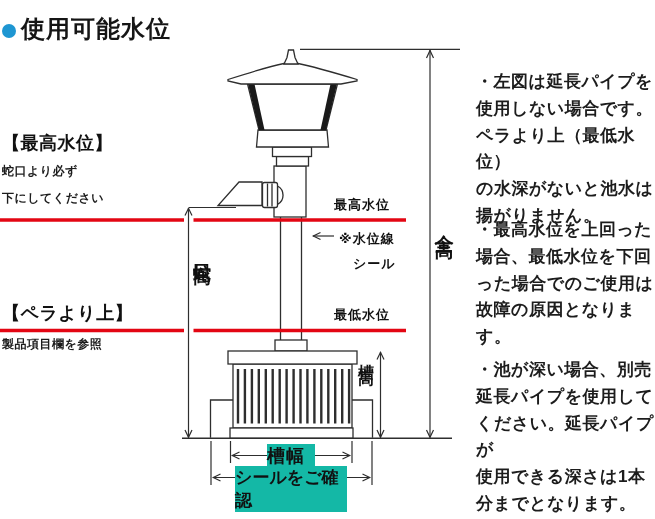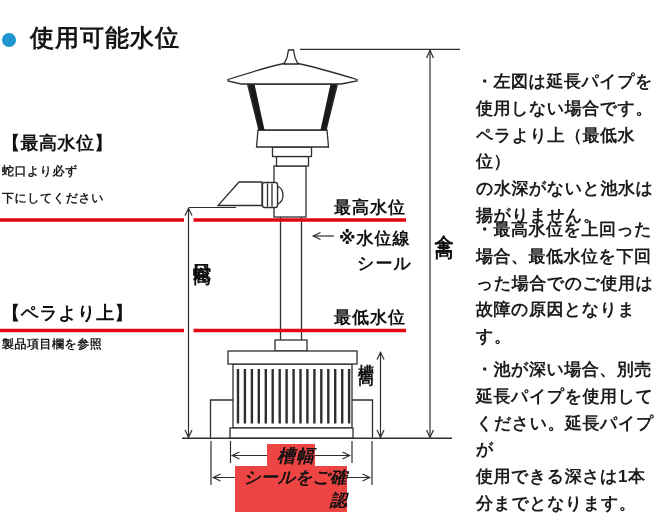--- a/index.html
+++ b/index.html
@@ -6,48 +6,48 @@
   .page{
     position:relative;width:655px;height:519px;background:#ffffff;overflow:hidden;
     font-family:"Liberation Sans","DejaVu Sans",sans-serif;color:#1c1c1c;
   }
   .abs{position:absolute;}
   .diagram-svg{position:absolute;left:0;top:0;width:655px;height:519px;}
 
   
   .title-row{left:2px;top:13px;display:flex;align-items:center;gap:5px;}
   .bullet-dot{width:14px;height:14px;border-radius:50%;background:#1e96d2;display:inline-block;margin-top:4px;}
-  .page-title{font-size:24px;font-weight:800;letter-spacing:1px;color:#151515;margin:9px;}
+  .page-title{font-size:24px;font-weight:800;letter-spacing:1px;color:#151515;margin:0;}
   .page-subtitle{left:10px;top:48px;font-size:19px;font-weight:700;letter-spacing:0.5px;color:#151515;}
 
   
   .lc{left:2px;white-space:pre-line;}
   .lc-heading{font-size:18px;font-weight:800;color:#111;letter-spacing:0.5px;}
   .lc-note{font-size:12px;font-weight:600;color:#1c1c1c;letter-spacing:0.5px;}
   .lc-max-heading{top:131px;}
   .lc-max-note{top:158px;line-height:26.5px;}
   .lc-seal-note{top:223px;line-height:23px;}
   .lc-min-heading{top:301px;}
   .lc-min-note{top:336px;}
 
   
   .rc-para{left:476px;width:179px;font-size:17px;font-weight:600;line-height:26.8px;
     letter-spacing:0.5px;white-space:pre-line;color:#1c1c1c;}
   .rc-1{top:52px;} .rc-2{top:200px;} .rc-3{top:340px;}
 
   
-  .dlabel{font-size:17px;font-weight:600;letter-spacing:1px;color:#111;}
+  .dlabel{font-size:13px;font-weight:600;letter-spacing:1px;color:#111;}
   .lbl-max{left:334px;top:196px;}
   .lbl-min{left:334px;top:306px;}
   .lbl-seal{left:339px;top:227px;line-height:24.5px;white-space:pre-line;}
   .vlabel{writing-mode:vertical-rl;text-orientation:upright;font-weight:700;color:#111;}
   .lbl-zenko{left:431px;top:220px;font-size:19px;letter-spacing:4px;}
   .lbl-jaguchi{left:190px;top:249px;font-size:18px;letter-spacing:1.5px;font-weight:600;}
   .lbl-soko{left:355px;top:351px;font-size:16px;letter-spacing:4px;font-weight:600;}
-  .hdim{background:#ef4444;text-align:right;font-weight:600;color:#111;font-style:italic;}
+  .hdim{background:#14b8a6;text-align:left;font-weight:600;color:#111;}
   .lbl-sohaba{left:267px;top:444px;width:48px;font-size:18px;letter-spacing:1px;}
   .lbl-kyakubu{left:235px;top:466px;width:112px;font-size:17px;letter-spacing:0px;}
 </style>
 </head>
 <body>
 
 <div class="page">
 
   <svg class="diagram-svg" viewBox="0 0 655 519">
     <g fill="none" stroke="#2e2e2e" stroke-width="1.3">

